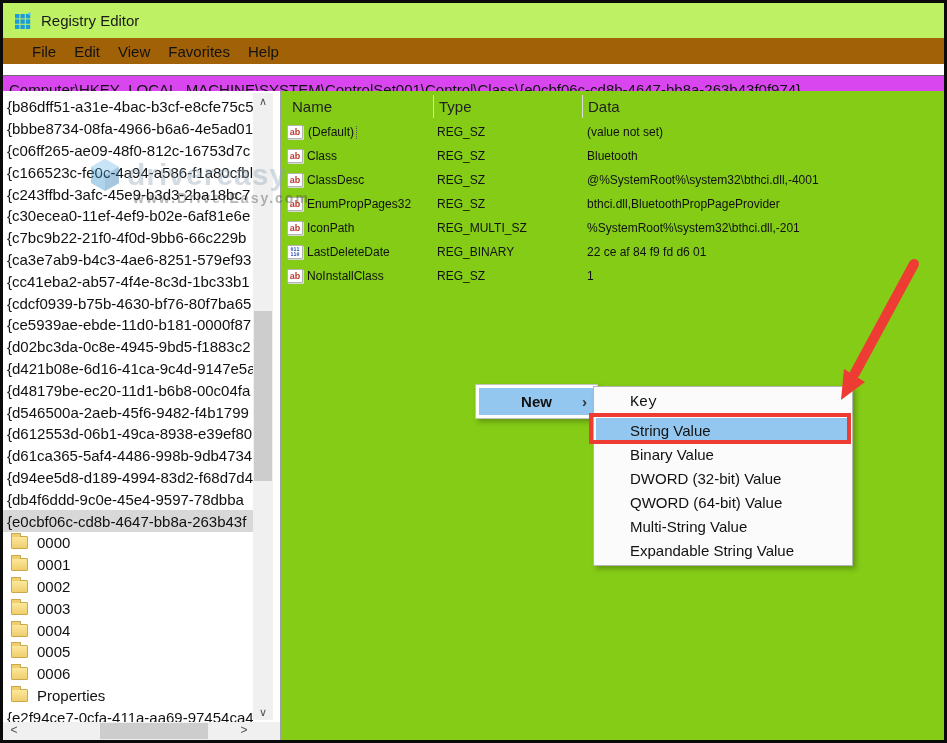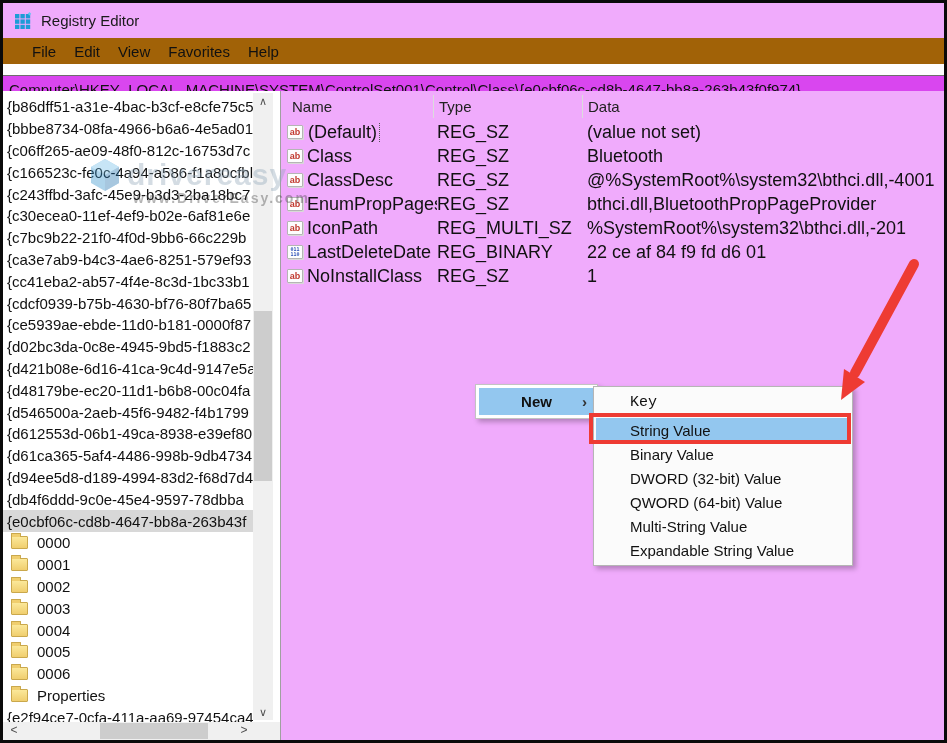--- a/index.html
+++ b/index.html
@@ -4,21 +4,21 @@
 <style>
   * { box-sizing: border-box; margin: 0; padding: 0; }
   html, body { width: 947px; height: 743px; }
   body { font-family: "Liberation Sans", "DejaVu Sans", sans-serif; background: #fff; }
 
   .window { position: absolute; left: 0; top: 0; width: 947px; height: 743px;
             background: #fff; border: 3px solid #0a0a0a; overflow: hidden; }
 
   
   .titlebar { position: absolute; left: 0; top: 0; right: 0; height: 35px;
-              display: flex; align-items: center; background: #f0abfc; }
+              display: flex; align-items: center; background: #bef264; }
   .app-icon { width: 17px; height: 17px; margin: 0 9px 0 12px; position: relative; }
   .app-icon svg { display: block; }
   .title-text { font-size: 15px; color: #1a1a1a; }
 
   .menubar { position: absolute; left: 0; top: 35px; right: 0; height: 26px;
              display: flex; align-items: center; padding-left: 20px; background: #a16207; }
   .menu-item { font-size: 15px; color: #111; padding: 3px 9px; }
 
   .addressbar { position: absolute; left: 0; top: 72px; right: 0; height: 28px;
                 border-top: 1px solid #6e6e6e; border-bottom: 1px solid #6e6e6e;
@@ -52,30 +52,30 @@
   .vscroll .thumb { position: absolute; left: 1px; width: 18px; top: 218px; height: 170px; background: #cdcdcd; }
 
   .hscroll { position: absolute; left: 0; right: 0; bottom: 0; height: 18px; background: #f0f0f0; }
   .hscroll .arrow { position: absolute; top: 0; width: 18px; height: 18px; color: #505050;
                     font-size: 12px; line-height: 17px; text-align: center; }
   .hscroll .arrow.left { left: 2px; }
   .hscroll .arrow.right { left: 232px; }
   .hscroll .thumb { position: absolute; left: 97px; width: 108px; top: 1px; height: 16px; background: #cdcdcd; }
 
   .list-pane { position: absolute; left: 277px; top: 0; right: 0; bottom: 0;
-               border-left: 1px solid #a0a0a0; background: #f0abfc; }
+               border-left: 1px solid #a0a0a0; background: #84cc16; }
   .list-header { position: absolute; left: 6px; right: 0; top: 4px; height: 23px; display: flex; }
   .list-header .hcell { font-size: 15px; color: #222; padding-left: 5px; display: flex; align-items: center; }
   .hcell.c-name { width: 146px; }
   .hcell.c-type { width: 149px; border-left: 1px solid #dcdcdc; }
   .hcell.c-data { flex: 1; border-left: 1px solid #dcdcdc; }
 
   .list-rows { position: absolute; left: 0; right: 0; top: 29px; }
   .list-row { height: 24px; display: flex; align-items: center; padding-left: 6px;
-              font-size: 18px; color: #111; white-space: nowrap; }
+              font-size: 12px; color: #111; white-space: nowrap; }
   .reg-icon { width: 16px; height: 14px; margin-right: 4px; flex: 0 0 16px; position: relative;
               border: 1px solid #b5b5b5; background: #fdfdfd; border-radius: 1px;
               display: flex; align-items: center; justify-content: center;
               box-shadow: 1px 1px 0 #d9d9d9; }
   .icon-string .reg-icon::after { content: "ab"; font-size: 9px; font-weight: bold; color: #c1392e;
               line-height: 9px; }
   .icon-binary .reg-icon::after { content: "011\A 110"; white-space: pre; font-family: "DejaVu Sans Mono", monospace;
               font-size: 5px; line-height: 5px; font-weight: bold; color: #3356ba; }
   .cell-name { width: 130px; overflow: hidden; }
   .cell-type { width: 150px; overflow: hidden; }

